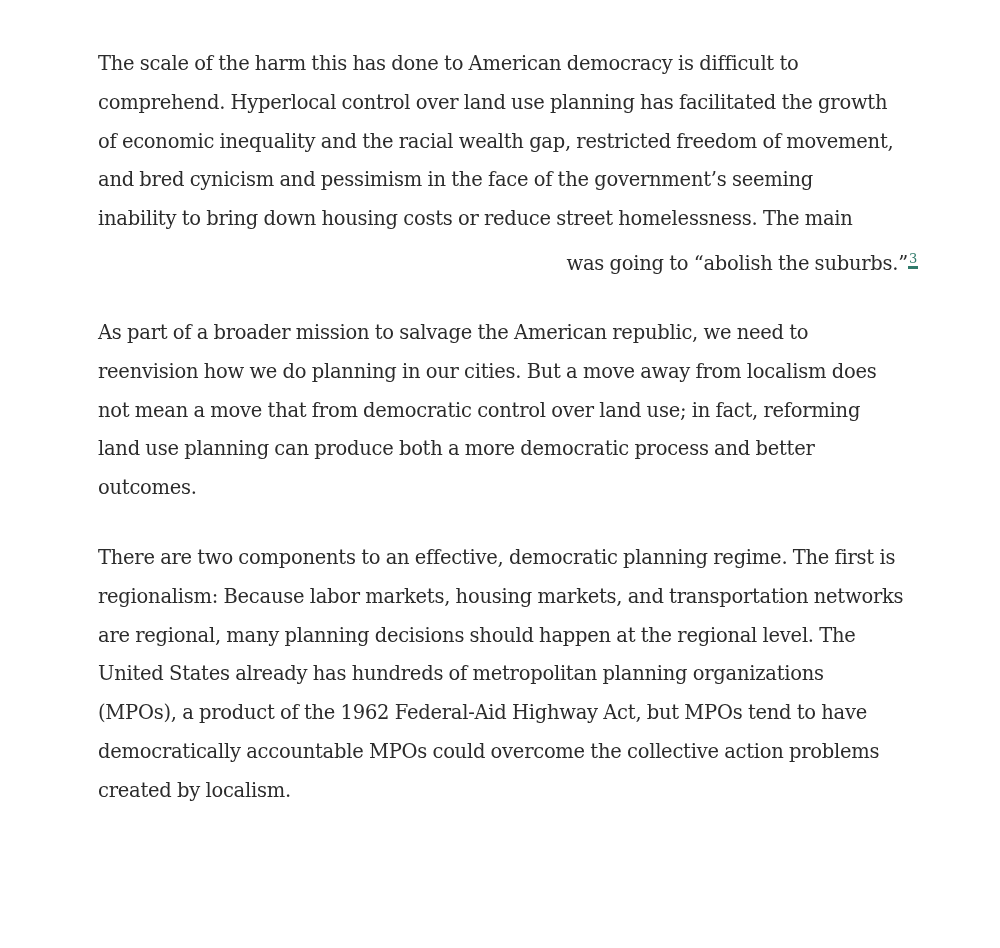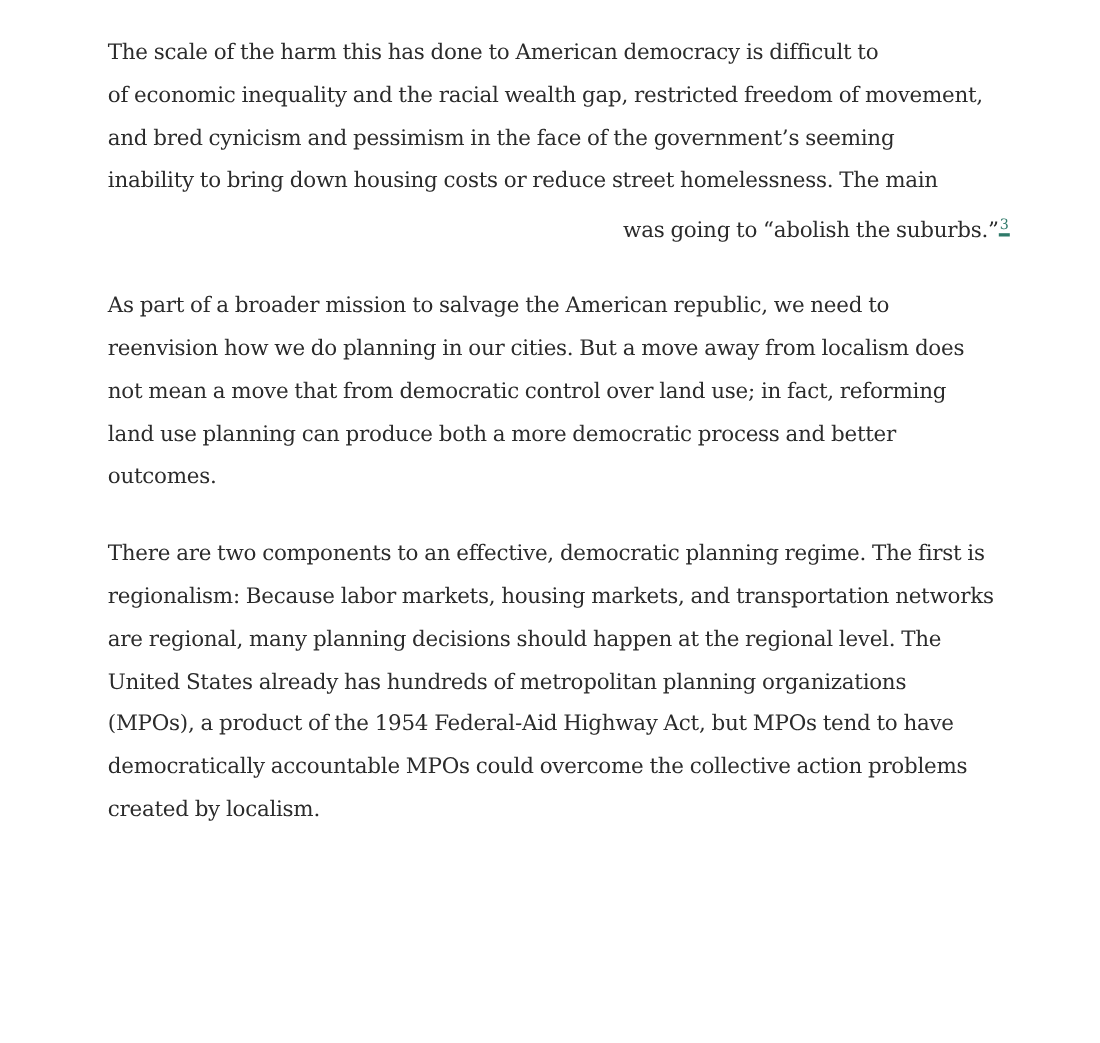--- a/index.html
+++ b/index.html
@@ -9,21 +9,21 @@
     }
     body {
       width: 1000px;
       height: 948px;
       overflow: hidden;
       position: relative;
     }
     .article {
       position: absolute;
       left: 98px;
-      top: 29px;
+      top: 45px;
       width: 820px;
       font-family: "DejaVu Serif", "Liberation Serif", serif;
       font-size: 19.5px;
       color: #2b2b2b;
       letter-spacing: -0.25px;
       word-spacing: -0.5px;
     }
     .para {
       margin: 0;
       padding: 0;
@@ -53,37 +53,38 @@
       cursor: pointer;
     }
   </style>
 </head>
 <body>
 
 <div class="article">
 
   <p class="para p1">
     <span class="line">The scale of the harm this has done to American democracy is difficult to</span>
+    <span class="line">comprehend. Hyperlocal control over land use planning has facilitated the growth</span>
     <span class="line">of economic inequality and the racial wealth gap, restricted freedom of movement,</span>
     <span class="line">and bred cynicism and pessimism in the face of the government’s seeming</span>
     <span class="line">inability to bring down housing costs or reduce street homelessness. The main</span>
     <span class="line"><span>was going to “abolish the suburbs.”</span><a class="footnote">3</a></span>
   </p>
 
   <p class="para p2">
     <span class="line">As part of a broader mission to salvage the American republic, we need to</span>
     <span class="line">reenvision how we do planning in our cities. But a move away from localism does</span>
     <span class="line">not mean a move that from democratic control over land use; in fact, reforming</span>
     <span class="line">land use planning can produce both a more democratic process and better</span>
     <span class="line">outcomes.</span>
   </p>
 
   <p class="para p3">
     <span class="line">There are two components to an effective, democratic planning regime. The first is</span>
     <span class="line">regionalism: Because labor markets, housing markets, and transportation networks</span>
     <span class="line">are regional, many planning decisions should happen at the regional level. The</span>
     <span class="line">United States already has hundreds of metropolitan planning organizations</span>
-    <span class="line">(MPOs), a product of the 1954 Federal-Aid Highway Act, but MPOs tend to have</span>
+    <span class="line">(MPOs), a product of the 1962 Federal-Aid Highway Act, but MPOs tend to have</span>
     <span class="line">democratically accountable MPOs could overcome the collective action problems</span>
     <span class="line">created by localism.</span>
   </p>
 
 </div>
 
 </body></html>

